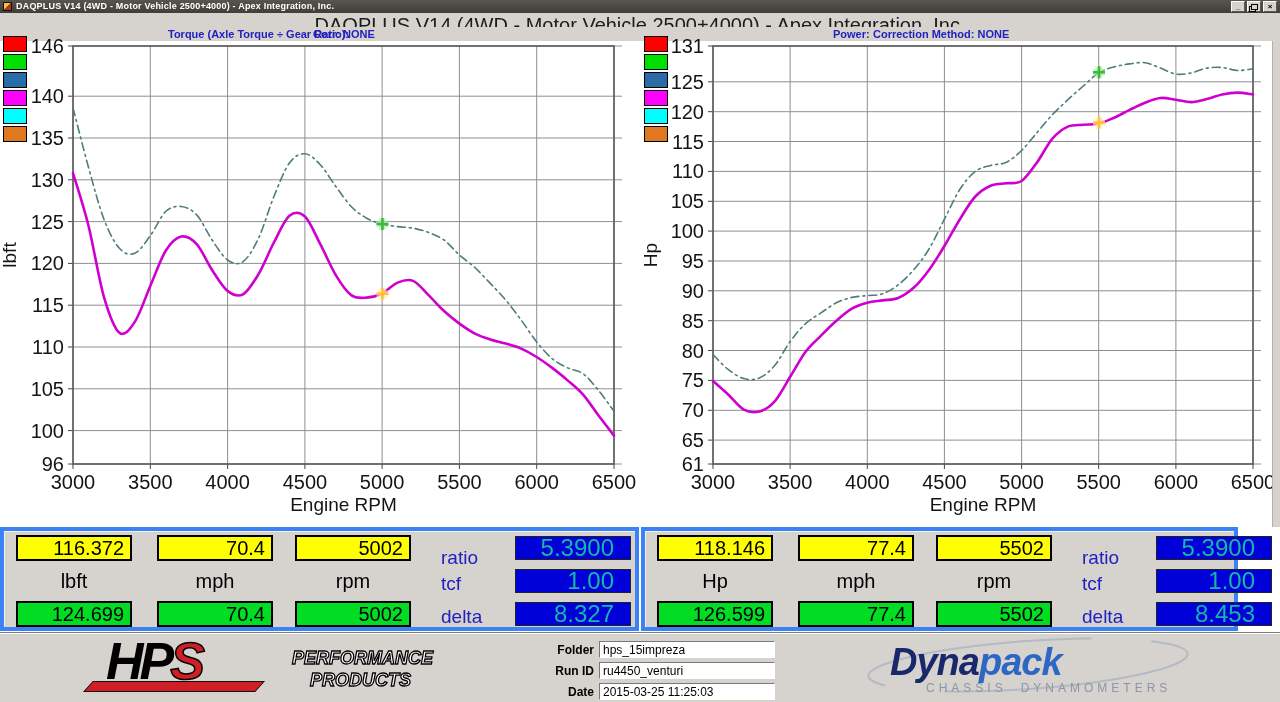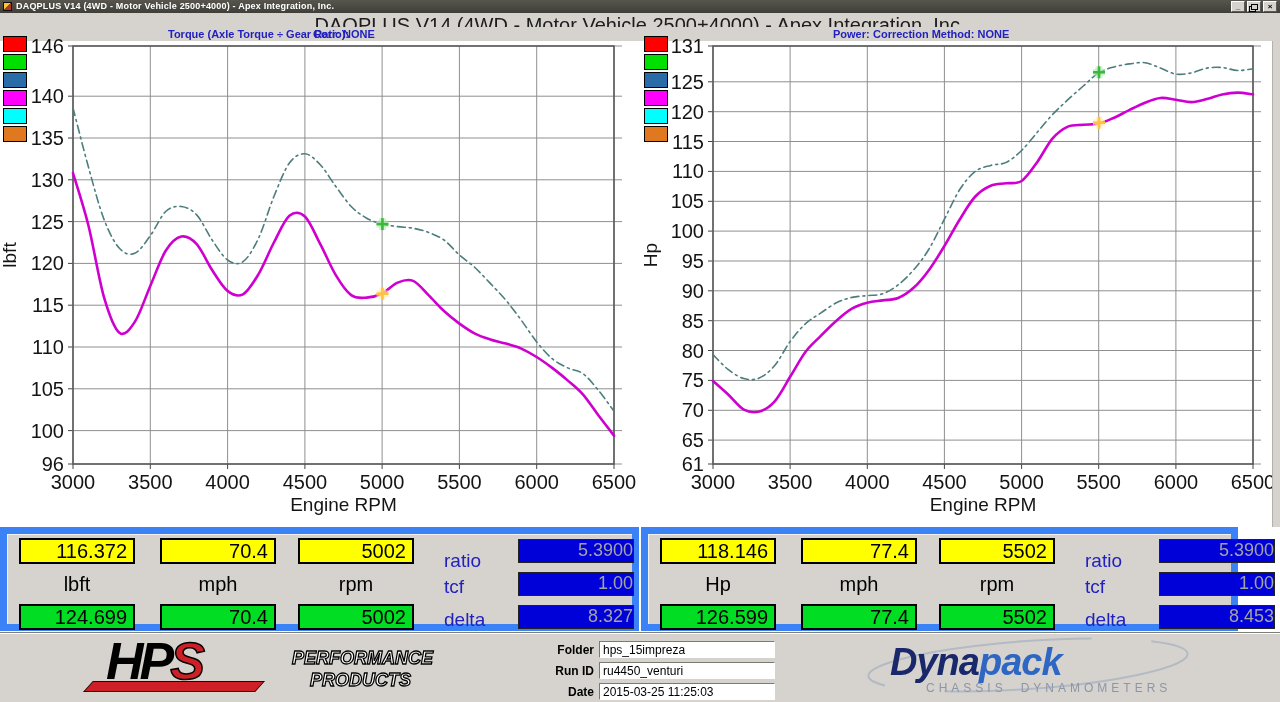--- a/index.html
+++ b/index.html
@@ -36,34 +36,34 @@
   .chart.right{left:641px;width:639px}
   .chart svg{display:block}
   .tick{font-size:20px;fill:#141414}
   .axlab{font-size:19px;fill:#141414}
   .legend{position:absolute;left:3px;top:3px;display:flex;flex-direction:column;gap:2px;z-index:5}
   .swatch{width:24px;height:16px;border:1px solid #000;box-sizing:border-box}
   .edge{position:absolute;top:41px;left:1272px;width:8px;height:486px;background:#d6d3ce;
     border-left:1px solid #b4b1aa;z-index:4;box-sizing:border-box}
 
   
-  .panel{position:absolute;top:527px;height:104px;background:#d6d3ce;border:7px solid #3b82f6;
+  .panel{position:absolute;top:527px;height:104px;background:#d6d3ce;border:4px solid #3b82f6;
     box-sizing:border-box;box-shadow:inset 1px 1px 0 #f4f2ee;z-index:4}
   .panel.left{left:0;width:639px}
   .panel.right{left:641px;width:597px}
   .vbox{position:absolute;width:116px;height:26px;border:2px solid #000;box-sizing:border-box;
     font-size:20px;line-height:22px;text-align:right;padding-right:6px}
   .yellow{background:#ffff00;top:4px}
   .green{background:#00dd22;top:70px}
   .c1{left:12px}.c2{left:153px}.c3{left:291px}
   .plabel{position:absolute;top:39px;width:116px;text-align:center;font-size:20px}
   .statlab{position:absolute;left:437px;font-size:19px;color:#2121c0}
   .sl1{top:16px}.sl2{top:42px}.sl3{top:75px}
   .sbox{position:absolute;left:511px;width:116px;height:24px;background:#0000d8;border:1px solid #222;
-    box-sizing:border-box;color:#a3a3a3;font-size:18px;line-height:21px;text-align:right;padding-right:0}
+    box-sizing:border-box;color:#14b8a6;font-size:24px;line-height:21px;text-align:right;padding-right:16px}
   .sb1{top:5px}.sb2{top:38px}.sb3{top:71px}
 
   
   .footer{position:absolute;top:632px;left:0;right:0;height:71px;background:#d6d3ce;
     border-top:1px solid #7e7e78;box-shadow:inset 0 1px 0 #fff;box-sizing:border-box;z-index:4}
   .hps{position:absolute;left:70px;top:6px;width:380px;height:58px}
   .hps-swoosh{position:absolute;left:18px;top:42px;width:170px;height:9px;background:#ce1f26;
     border:1px solid #111;transform:skewX(-42deg)}
   .hps-text{position:absolute;left:36px;top:-6px;font-style:italic;font-weight:900;font-size:52px;
     line-height:56px;letter-spacing:-4px;color:#000;white-space:nowrap}

